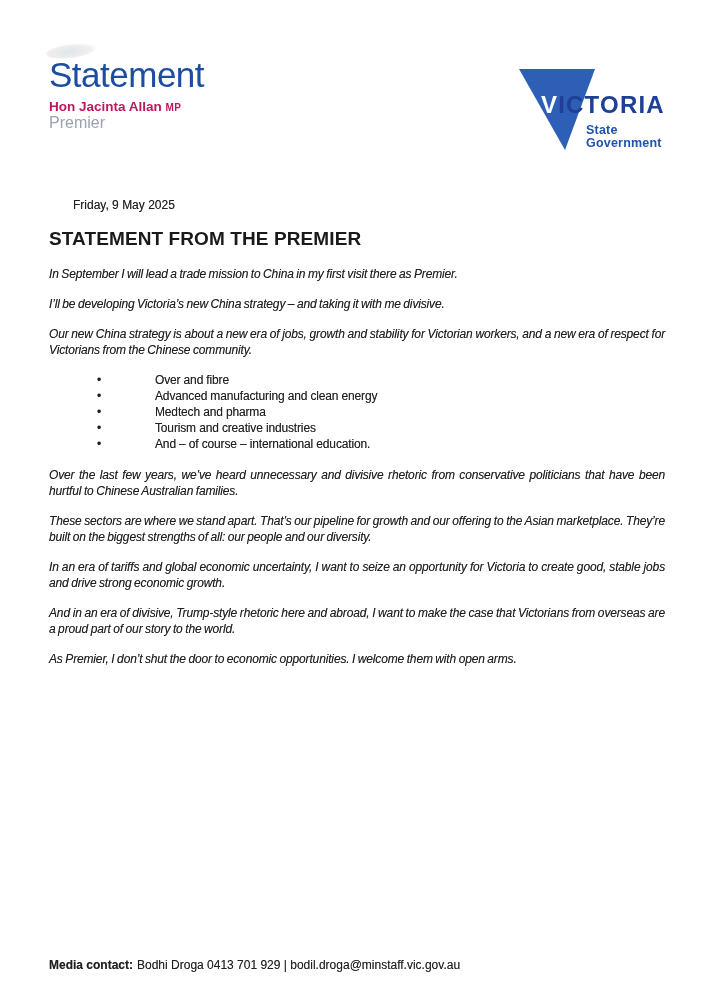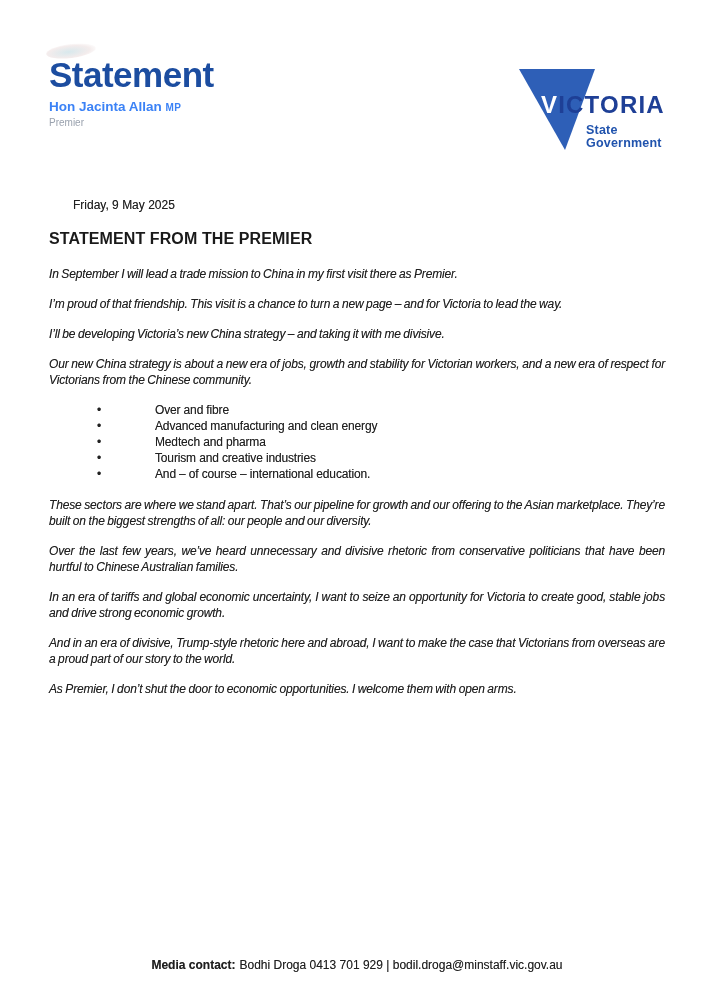--- a/index.html
+++ b/index.html
@@ -28,39 +28,39 @@
     transform: rotate(-7deg);
   }
 
   
   .masthead {
     position: absolute;
     left: 49px; top: 55px;
   }
   .masthead-title {
     font-size: 35px;
-    font-weight: bold;
+    font-weight: normal;
     letter-spacing: -0.5px;
     color: #1c4da0;
     line-height: 40px;
   }
   .masthead-officeholder {
     margin-top: 4px;
     font-size: 13.5px;
     font-weight: bold;
-    color: #3b82f6;
+    color: #be185d;
     line-height: 15px;
   }
   .masthead-postnominal {
     font-size: 10px;
     font-weight: bold;
     letter-spacing: 0.3px;
   }
   .masthead-role {
-    font-size: 10px;
+    font-size: 16px;
     color: #9aa2ae;
     line-height: 16px;
   }
 
   
   .logo {
     position: absolute;
     left: 505px; top: 55px;
     width: 195px; height: 110px;
   }
@@ -87,21 +87,21 @@
   }
   .doc-date {
     font-size: 12px;
     line-height: 16px;
     color: #212121;
     text-shadow: 0 0 0.4px rgba(33,33,33,0.55);
     margin-left: 24px;
   }
   .doc-headline {
     margin: 14px 0 15px;
-    font-size: 16px;
+    font-size: 19px;
     line-height: 24px;
     font-weight: bold;
     color: #1a1a1a;
     letter-spacing: 0.1px;
   }
   .doc p.body-para {
     font-size: 12px;
     line-height: 16px;
     letter-spacing: -0.15px;
     word-spacing: -0.6px;
@@ -123,21 +123,20 @@
 
   
   .doc-footer {
     position: absolute;
     left: 49px; top: 957px;
     width: 616px;
     font-size: 12px;
     line-height: 16px;
     color: #1f1f1f;
     text-shadow: 0 0 0.4px rgba(33,33,33,0.5);
-    text-align: center;
   }
   .doc-footer .label { font-weight: bold; margin-right: 4px; }
 </style>
 </head>
 <body>
 
 <div class="page">
 
   <div class="scan-smudge"></div>
 
@@ -160,21 +159,20 @@
   </div>
 
   <div class="doc">
     <p class="doc-date">Friday, 9 May 2025</p>
 
     <h1 class="doc-headline">STATEMENT FROM THE PREMIER</h1>
 
     <div>
 
     <p class="body-para">In September I will lead a trade mission to China in my first visit there as Premier.</p>
-        <p class="body-para">I’m proud of that friendship. This visit is a chance to turn a new page – and for Victoria to lead the way.</p>
         <p class="body-para">I’ll be developing Victoria’s new China strategy – and taking it with me divisive.</p>
         <p class="body-para">Our new China strategy is about a new era of jobs, growth and stability for Victorian workers, and a new era of respect for Victorians from the Chinese community.</p>
       </div>
 
     <div class="bullet-list">
 
     <div class="bullet-row">
         <span class="bullet-marker">•</span>
         <span>Over and fibre</span>
       </div>
@@ -191,22 +189,22 @@
         <span>Tourism and creative industries</span>
       </div>
         <div class="bullet-row">
         <span class="bullet-marker">•</span>
         <span>And – of course – international education.</span>
       </div>
       </div>
 
     <div>
 
-    <p class="body-para">These sectors are where we stand apart. That’s our pipeline for growth and our offering to the Asian marketplace. They’re built on the biggest strengths of all: our people and our diversity.</p>
-        <p class="body-para">Over the last few years, we’ve heard unnecessary and divisive rhetoric from conservative politicians that have been hurtful to Chinese Australian families.</p>
+    <p class="body-para">Over the last few years, we’ve heard unnecessary and divisive rhetoric from conservative politicians that have been hurtful to Chinese Australian families.</p>
+        <p class="body-para">These sectors are where we stand apart. That’s our pipeline for growth and our offering to the Asian marketplace. They’re built on the biggest strengths of all: our people and our diversity.</p>
         <p class="body-para">In an era of tariffs and global economic uncertainty, I want to seize an opportunity for Victoria to create good, stable jobs and drive strong economic growth.</p>
         <p class="body-para">And in an era of divisive, Trump-style rhetoric here and abroad, I want to make the case that Victorians from overseas are a proud part of our story to the world.</p>
         <p class="body-para">As Premier, I don’t shut the door to economic opportunities. I welcome them with open arms.</p>
       </div>
   </div>
 
   <div class="doc-footer">
     <span class="label">Media contact:</span><span>Bodhi Droga 0413 701 929 | bodil.droga@minstaff.vic.gov.au</span>
   </div>
 

